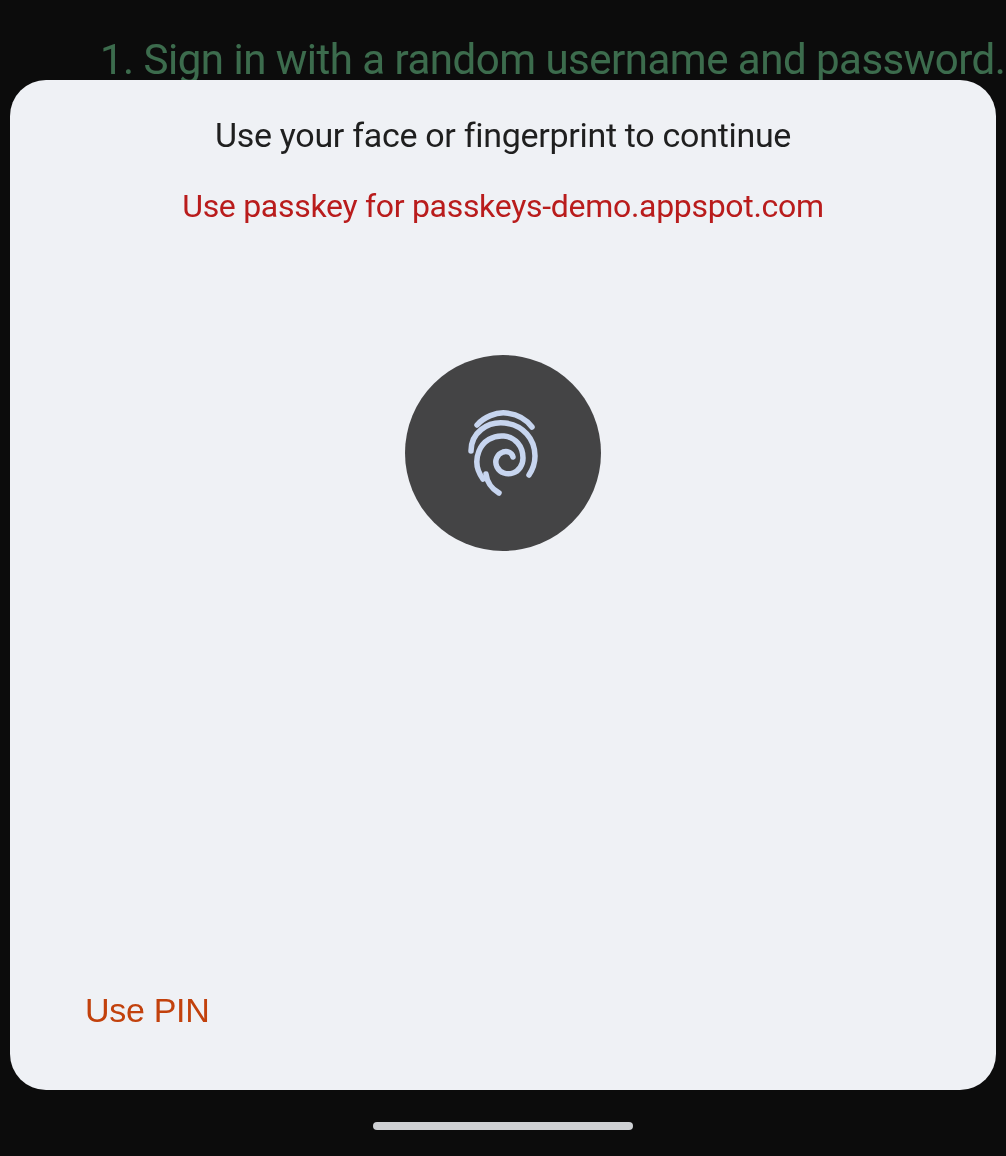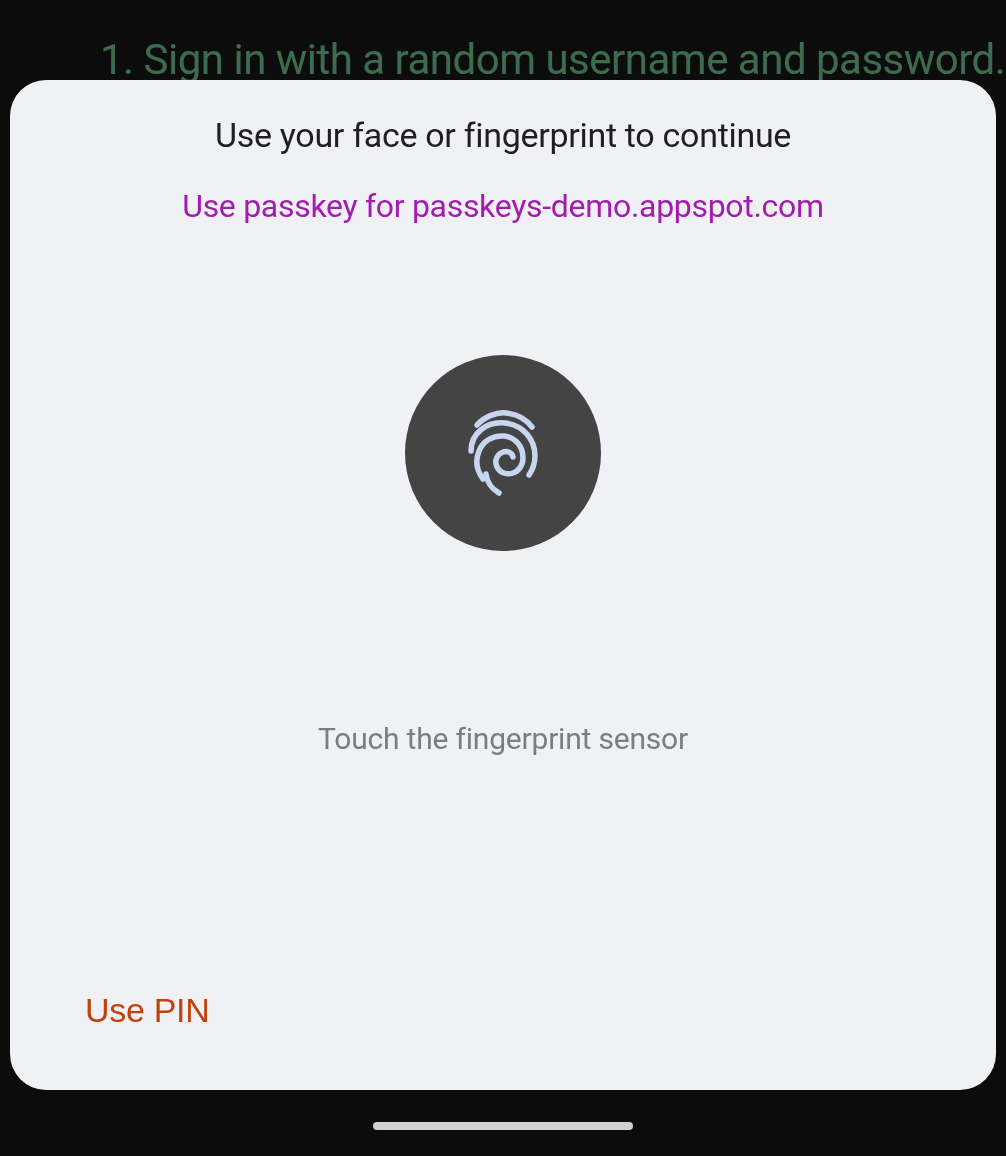--- a/index.html
+++ b/index.html
@@ -48,21 +48,21 @@
       font-size: 34px;
       font-weight: 400;
       color: #1f1f1f;
       text-align: center;
       letter-spacing: -0.3px;
       margin-bottom: 32px;
     }
     .passkey-line {
       font-size: 32px;
       font-weight: 400;
-      color: #a21caf;
+      color: #b91c1c;
       text-align: center;
       letter-spacing: -0.3px;
     }
     .fp-wrap {
       margin-top: 130px;
       width: 196px;
       height: 196px;
       border-radius: 50%;
       background: #444445;
       display: flex;
@@ -119,20 +119,19 @@
     <span>
       <svg width="100" height="100" viewBox="0 0 100 100" fill="none" stroke="#c7d5ef" stroke-width="5.5" stroke-linecap="round">
         <path d="M24 22 C31 14, 43 9, 53 10 C63 11, 73 16, 79 24"></path>
         <path d="M18 48 C18 30, 34 18, 52 20 C70 22, 82 36, 82 53 C82 60, 80 66, 76 72"></path>
         <path d="M30 76 C24 68, 22 58, 26 48 C30 38, 40 32, 51 33 C62 34, 70 43, 70 55 C70 62, 66 68, 60 70 C54 72, 47 70, 44 64 C41 58, 44 51, 50 49 C55 47.5, 59 50, 60 54"></path>
         <path d="M46 90 C39 86, 34 79, 33 71"></path>
       </svg>
     </span>
   </div>
 
-  <div class="instruction">Touch the fingerprint sensor</div>
 
   <button class="use-pin">Use PIN</button>
 </div>
 
 <div class="nav-bar">
   <div class="nav-handle"></div>
 </div>
 
 </body></html>

